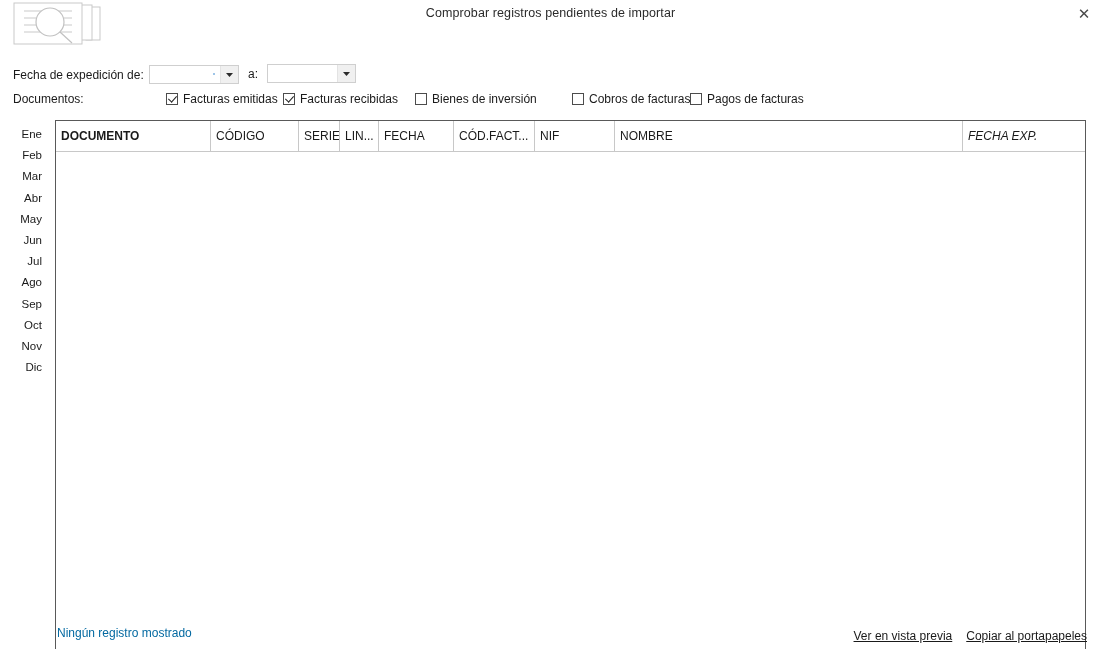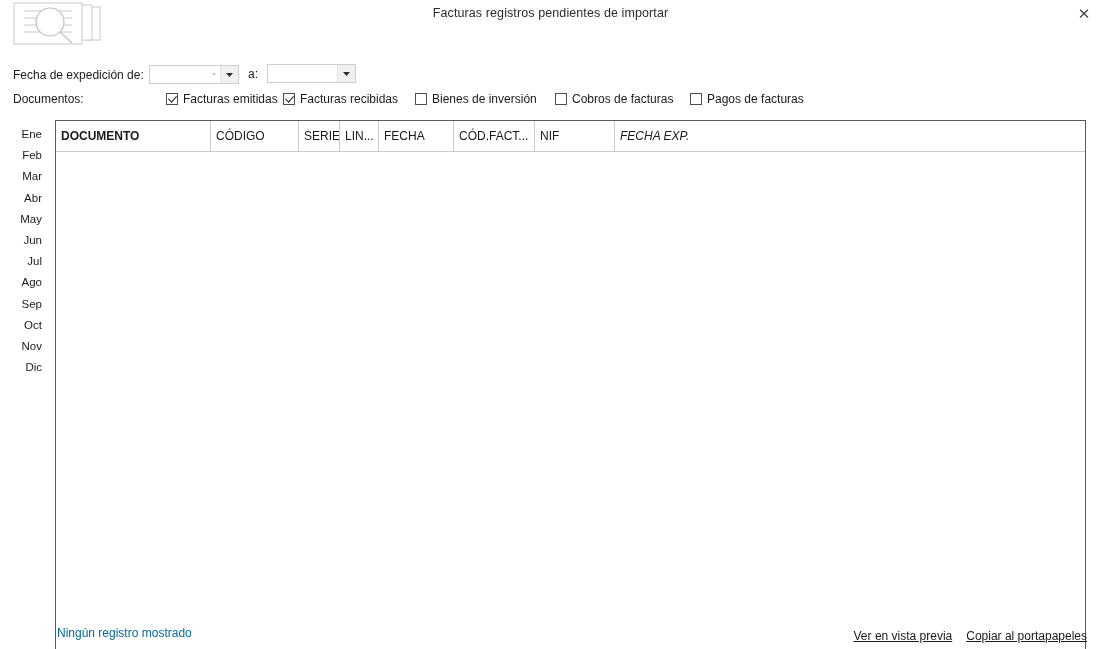--- a/index.html
+++ b/index.html
@@ -137,21 +137,21 @@
     top: 0px;
     width: 4px;
     height: 7px;
     border: solid #232323;
     border-width: 0 1.4px 1.4px 0;
     transform: rotate(42deg);
   }
   #cb-emitidas  { left: 166px; }
   #cb-recibidas { left: 283px; }
   #cb-bienes    { left: 415px; }
-  #cb-cobros    { left: 555px; }
+  #cb-cobros    { left: 572px; }
   #cb-pagos     { left: 690px; }
 
   
   #month-sidebar {
     position: absolute;
     left: 0px;
     top: 124px;
     width: 45px;
     text-align: right;
   }
@@ -244,21 +244,21 @@
       <line x1="12" y1="10" x2="60" y2="10" stroke="#c9c9c9" stroke-width="1"></line>
       <line x1="12" y1="17" x2="60" y2="17" stroke="#c9c9c9" stroke-width="1"></line>
       <line x1="12" y1="24" x2="60" y2="24" stroke="#c9c9c9" stroke-width="1"></line>
       <line x1="12" y1="31" x2="60" y2="31" stroke="#c9c9c9" stroke-width="1"></line>
 
       <circle cx="38" cy="21" r="14" fill="#ffffff" stroke="#c1c1c1" stroke-width="1.2"></circle>
       <line x1="48" y1="31" x2="60" y2="42" stroke="#c1c1c1" stroke-width="1.2"></line>
     </svg>
   </div>
 
-  <div id="window-title">Facturas registros pendientes de importar</div>
+  <div id="window-title">Comprobar registros pendientes de importar</div>
 
   <div id="close-button">✕</div>
 </div>
 
 <div class="form-label" id="lbl-fecha">Fecha de expedición de:</div>
 
 <div class="combo" id="combo-from">
   <div class="combo-value" title=""></div>
   <div class="combo-caret-dot"></div>
   <div class="combo-arrow">
@@ -319,20 +319,21 @@
 
 <div id="grid">
   <div id="grid-header">
       <div class="grid-col sorted" style="width: 155px;">DOCUMENTO</div>
       <div class="grid-col" style="width: 88px;">CÓDIGO</div>
       <div class="grid-col" style="width: 41px;">SERIE</div>
       <div class="grid-col" style="width: 39px;">LIN...</div>
       <div class="grid-col" style="width: 75px;">FECHA</div>
       <div class="grid-col" style="width: 81px;">CÓD.FACT...</div>
       <div class="grid-col" style="width: 80px;">NIF</div>
+      <div class="grid-col" style="width: 348px;">NOMBRE</div>
       <div class="grid-col" style="width: 120px;">FECHA EXP.</div>
     </div>
   <div id="grid-body"></div>
 </div>
 
 <div id="footer-status">Ningún registro mostrado</div>
 <div id="footer-links">
   <span class="footer-link">Ver en vista previa</span>
   <span class="footer-link">Copiar al portapapeles</span>
 </div>

